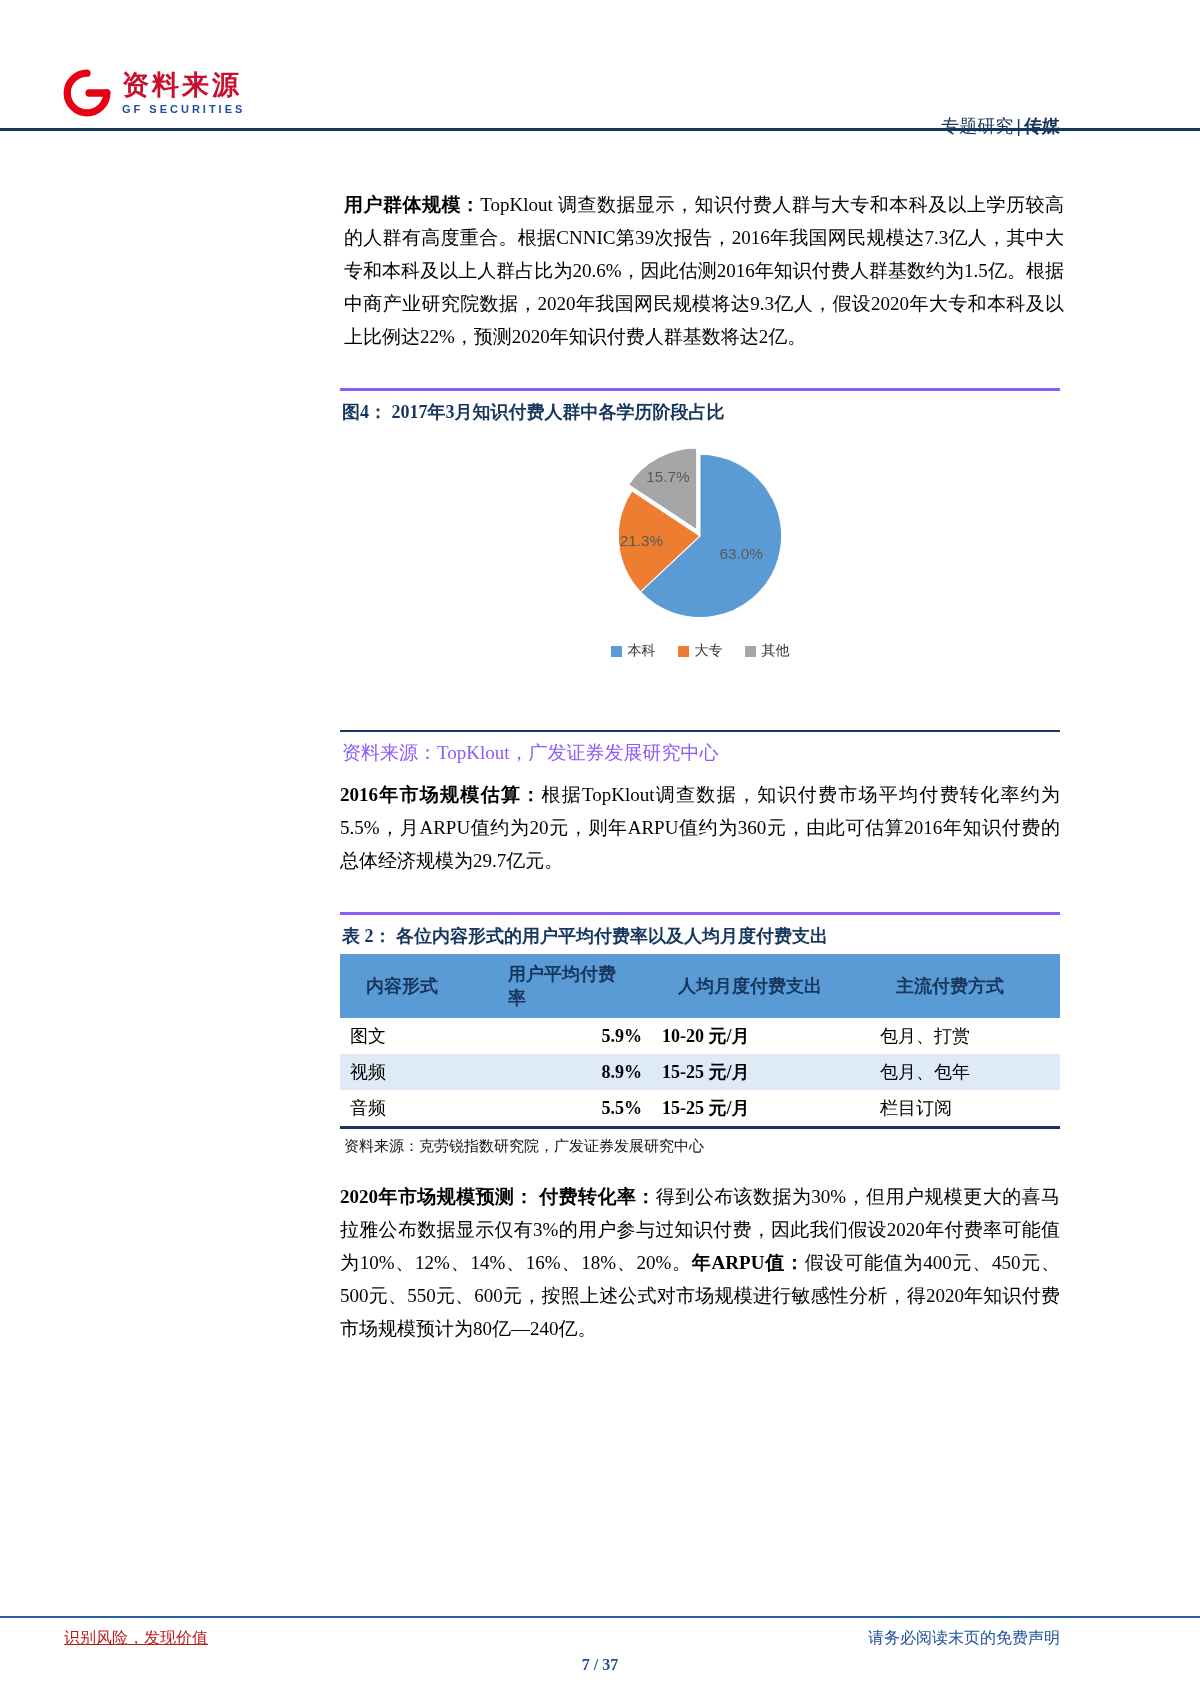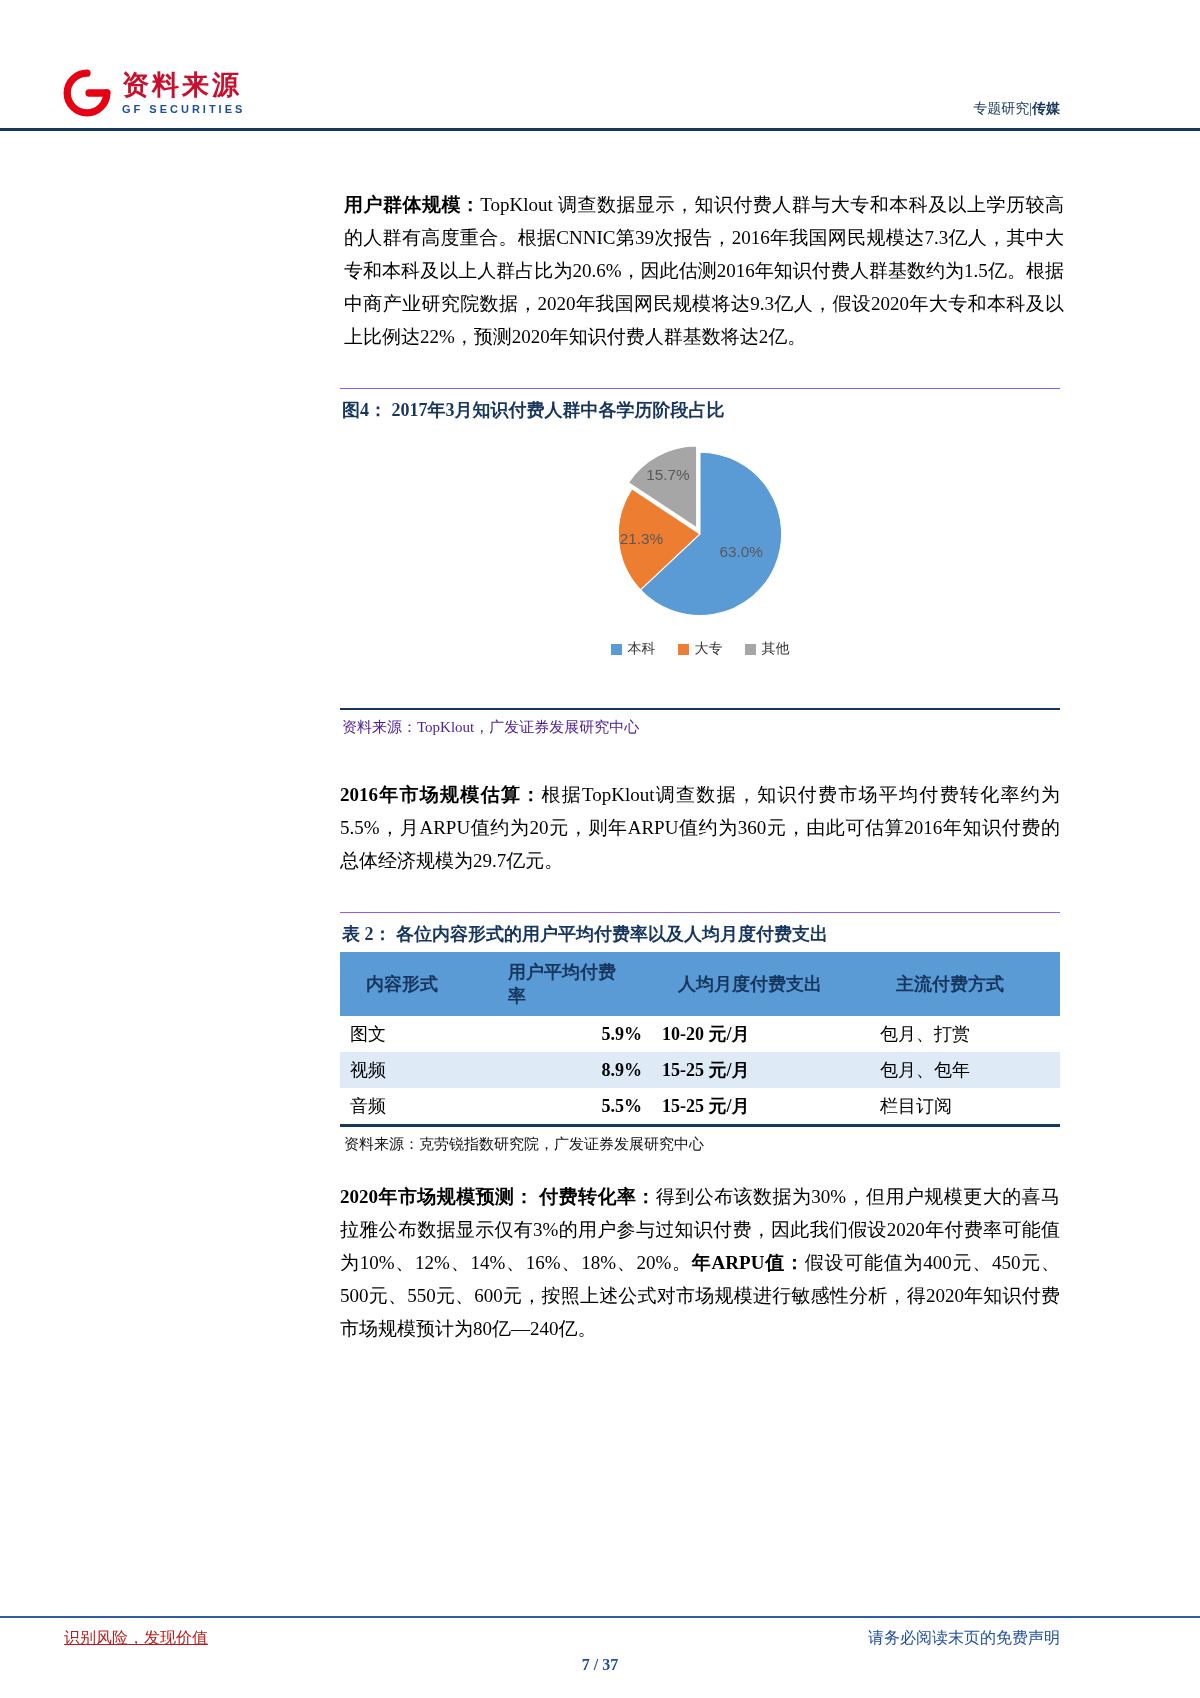--- a/index.html
+++ b/index.html
@@ -6,40 +6,40 @@
   .page{
     position:relative;width:1200px;height:1698px;margin:0 auto;background:#fff;
     font-family:"Liberation Serif","DejaVu Serif",serif;color:#000;overflow:hidden;
   }
   
   .logo{position:absolute;left:62px;top:68px;display:flex;align-items:center;gap:10px;}
   .logo-mark{width:50px;height:50px;flex:0 0 auto;}
   .logo-text{display:flex;flex-direction:column;line-height:1.1;}
   .logo-cn{font-family:"Liberation Sans","DejaVu Sans",sans-serif;font-size:27px;font-weight:bold;color:#c8102e;letter-spacing:3px;}
   .logo-en{font-family:"Liberation Sans","DejaVu Sans",sans-serif;font-size:11px;font-weight:bold;color:#1f4e9c;letter-spacing:3px;margin-top:3px;}
-  .header-right{position:absolute;right:140px;top:100px;font-size:14px;color:#17365d;font-family:Liberation Serif, serif;}
+  .header-right{position:absolute;right:140px;top:114px;font-size:18px;color:#17365d;font-family:Liberation Mono, monospace;}
   .header-right .industry{font-weight:bold;}
   .header-rule{position:absolute;left:0;right:0;top:128px;height:3px;background:#17365d;}
   
   .content{position:absolute;left:340px;width:720px;}
   .heading{top:146px;font-size:19px;font-weight:bold;line-height:1.5;}
   .para{font-size:19px;line-height:33px;text-align:justify;}
   .para b{font-weight:bold;}
   .para1{top:184px;}
   .para2{top:778px;}
   .para3{top:1180px;}
   
   .figure-block{top:388px;}
-  .block-title{border-top:1px solid #8b5cf6;padding:9px 2px 6px 2px;font-size:18px;font-weight:bold;color:#17365d;}
+  .block-title{border-top:3px solid #8b5cf6;padding:9px 2px 6px 2px;font-size:18px;font-weight:bold;color:#17365d;}
   .chart-area{height:268px;display:flex;flex-direction:column;align-items:center;justify-content:flex-start;padding-top:8px;}
   .chart-legend{margin-top:4px;text-align:center;}
   .legend-item{display:inline-flex;align-items:center;margin:0 11px;font-size:14px;color:#333;font-family:"Liberation Sans","DejaVu Sans",sans-serif;}
   .legend-swatch{width:11px;height:11px;display:inline-block;margin-right:6px;}
   .pie-label{font-size:15px;fill:#595959;font-family:"Liberation Sans","DejaVu Sans",sans-serif;}
-  .source-row{border-top:2px solid #17365d;margin-top:4px;padding:8px 2px 0 2px;font-size:15px;color:#4c1d95;}
+  .source-row{border-top:2px solid #17365d;margin-top:24px;padding:8px 2px 0 2px;font-size:19px;color:#8b5cf6;}
   
   .table-block{top:912px;}
   table.data{width:100%;border-collapse:collapse;font-size:18px;border-bottom:3px solid #17365d;}
   table.data th{background:#5b9bd5;color:#17365d;font-weight:bold;text-align:left;padding:8px 26px;}
   table.data td{padding:6px 10px;}
   table.data tbody tr:nth-child(even){background:#deebf7;}
   td.c1,th.c1{text-align:right;padding-right:28px;}
   th.c1{text-align:left;}
   td.c1{font-weight:bold;}
   td.c2{font-weight:bold;}

